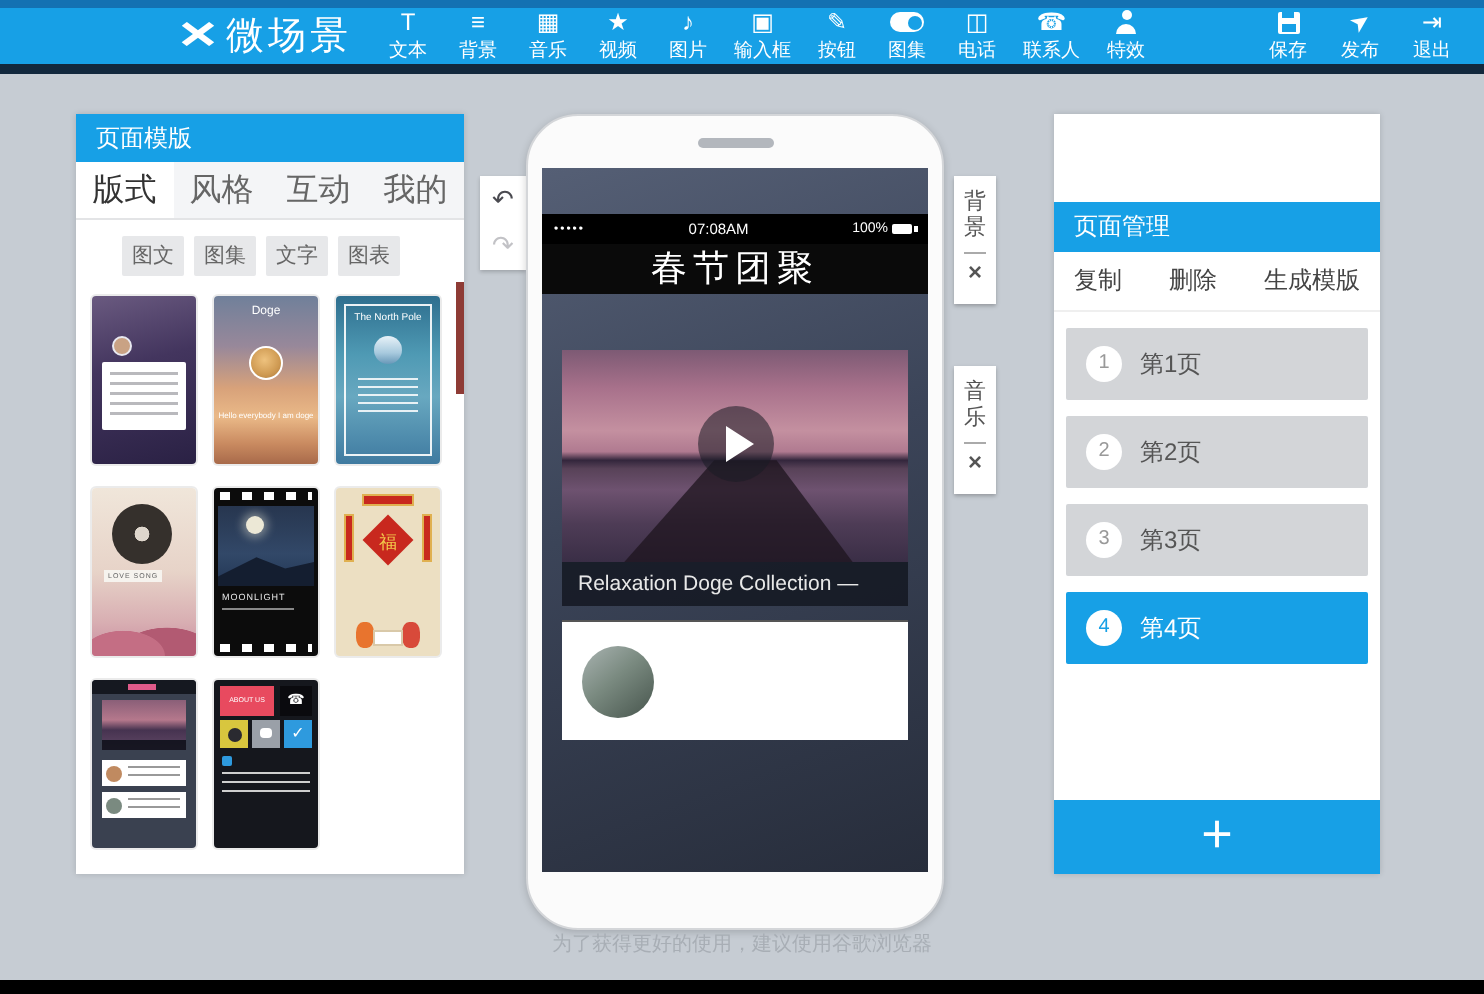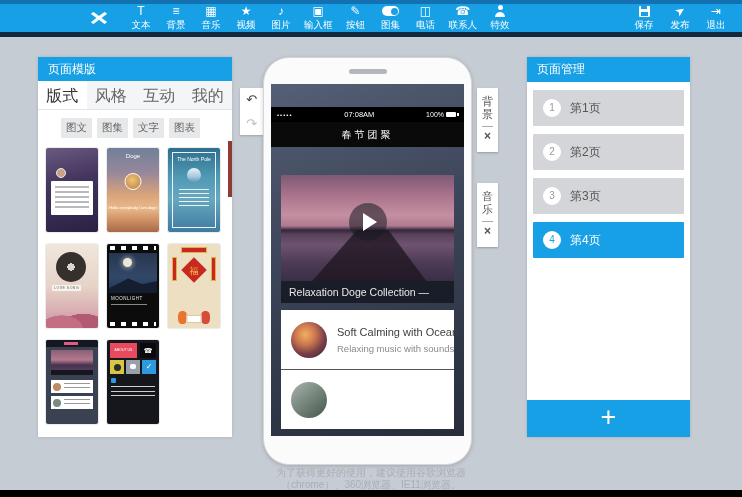--- a/index.html
+++ b/index.html
@@ -133,21 +133,21 @@
          border:1px solid #d4d6d9;border-radius:26px;box-shadow:0 1px 4px rgba(0,0,0,.18);}
   .speaker{width:38px;height:5px;background:#b3b7bd;border-radius:3px;margin:11px auto 0;}
   .screen{position:absolute;left:7px;right:7px;top:26px;bottom:28px;overflow:hidden;
           background:linear-gradient(160deg,#555f75 0%,#3b4458 45%,#272d3b 100%);}
   .statusbar{height:15px;background:#000;color:#fff;display:flex;align-items:center;padding:0 6px;margin-top:23px;}
   .sb-signal{font-size:6px;letter-spacing:1px;}
   .sb-time{flex:1;text-align:center;font-size:7.5px;}
   .sb-batt{display:flex;align-items:center;gap:2px;font-size:7px;}
   .batt-icon{width:10px;height:5px;background:#fff;border-radius:1px;position:relative;margin-right:2px;}
   .batt-icon::after{content:"";position:absolute;right:-2.5px;top:1px;width:1.5px;height:3px;background:#fff;}
-  .ptitle{height:25px;background:#0a0a0a;color:#fff;text-align:center;line-height:25px;font-size:10px;letter-spacing:3px;cursor:pointer;}
+  .ptitle{height:25px;background:#0a0a0a;color:#fff;text-align:center;line-height:25px;font-size:18px;letter-spacing:3px;cursor:pointer;}
   .video{width:173px;margin:28px auto 0;cursor:pointer;}
   .vimg{height:106px;position:relative;overflow:hidden;
      background:linear-gradient(180deg,#7d5a74 0%,#a8718b 18%,#c490a0 38%,#b07a90 48%,#33263c 52%,#584258 56%,#6e5270 66%,#4e3c56 82%,#3a2e46 100%);}
   .vimg::before{content:"";position:absolute;left:0;right:0;bottom:0;height:50%;
      background:rgba(30,20,30,.75);clip-path:polygon(44% 4%,62% 4%,84% 100%,18% 100%);}
   .vplay{position:absolute;left:50%;top:44%;transform:translate(-50%,-50%);width:38px;height:38px;border-radius:50%;background:rgba(25,28,36,.55);}
   .vplay::after{content:"";position:absolute;left:14px;top:10px;border-left:14px solid #fff;border-top:9px solid transparent;border-bottom:9px solid transparent;}
   .vcaption{height:22px;background:rgba(18,22,32,.82);color:#e8e8e8;font-size:10.5px;line-height:22px;padding-left:8px;
      white-space:nowrap;overflow:hidden;}
   .card{width:173px;margin:7px auto 0;background:#fff;}
@@ -162,21 +162,21 @@
   
   .stab{position:absolute;left:477px;width:21px;height:64px;background:#fff;box-shadow:0 1px 2px rgba(0,0,0,.25);
         display:flex;flex-direction:column;align-items:center;padding-top:7px;cursor:pointer;}
   .stab1{top:88px;} .stab2{top:183px;}
   .stab-label{font-size:11px;color:#555;width:12px;line-height:13px;word-break:break-all;text-align:center;}
   .stab-line{width:11px;height:1px;background:#aaa;margin:5px 0 3px;}
   .stab-close{font-size:12px;color:#555;font-weight:bold;line-height:12px;cursor:pointer;}
 
   
   .rpanel{position:absolute;left:527px;top:57px;width:163px;height:380px;background:#fff;box-shadow:0 0 3px rgba(0,0,0,.15);}
-  .rp-header{height:25px;background:#17a0e6;color:#fff;font-size:12px;line-height:25px;padding-left:10px;}
+  .rp-header{height:25px;background:#17a0e6;color:#fff;font-size:12px;line-height:25px;padding-left:10px;margin-top:44px;}
   .rp-actions{height:30px;display:flex;align-items:center;justify-content:space-between;font-size:12px;color:#444;
       border-bottom:1px solid #efefef;padding:0 10px;}
   .rp-action{cursor:pointer;}
   .rp-list{padding:8px 6px 0 6px;}
   .rp-item{height:36px;background:#d3d5d8;border-radius:1px;margin-bottom:8px;display:flex;align-items:center;
       padding:0 10px;gap:9px;font-size:12px;color:#555;cursor:pointer;}
   .rp-item .num{width:18px;height:18px;border-radius:50%;background:#fff;color:#999;font-size:10px;text-align:center;line-height:18px;flex:none;}
   .rp-item.active{background:#17a0e6;color:#fff;}
   .rp-item.active .num{color:#17a0e6;}
   .rp-add{position:absolute;left:0;right:0;bottom:0;height:37px;background:#17a0e6;color:#fff;text-align:center;
@@ -187,20 +187,21 @@
   .blackbar{position:absolute;left:0;bottom:0;width:742px;height:7px;background:#000;}
 </style>
 </head>
 <body>
 
 <div class="stage">
 
   <div class="toolbar">
     <div class="logo">
       <span class="logo-mark">×</span>
+      <span class="logo-text">微场景</span>
     </div>
     <div class="tools">
       <div class="tool">
         <span class="ticon">T</span>
         <span class="tlabel">文本</span>
       </div>
       <div class="tool">
         <span class="ticon">≡</span>
         <span class="tlabel">背景</span>
       </div>
@@ -357,27 +358,20 @@
         </span>
       </div>
       <div class="ptitle">春节团聚</div>
       <div class="video">
         <div class="vimg">
           <div class="vplay"></div>
         </div>
         <div class="vcaption">Relaxation Doge Collection —</div>
       </div>
       <div class="card">
-        <div class="crow">
-          <div class="cavatar av1"></div>
-          <div class="ctexts">
-            <div class="ct">Soft Calming with Ocean</div>
-            <div class="cs">Relaxing music with sounds</div>
-          </div>
-        </div>
         <div class="cdivider"></div>
         <div class="crow">
           <div class="cavatar av2"></div>
         </div>
       </div>
     </div>
   </div>
 
   <div class="stab stab1">
     <span class="stab-label">背景</span>
@@ -385,20 +379,25 @@
     <span class="stab-close">×</span>
   </div>
   <div class="stab stab2">
     <span class="stab-label">音乐</span>
     <span class="stab-line"></span>
     <span class="stab-close">×</span>
   </div>
 
   <div class="rpanel">
     <div class="rp-header">页面管理</div>
+    <div class="rp-actions">
+      <span class="rp-action">复制</span>
+      <span class="rp-action">删除</span>
+      <span class="rp-action">生成模版</span>
+    </div>
     <div class="rp-list">
       <div class="rp-item">
         <span class="num">1</span>
         <span>第1页</span>
       </div>
       <div class="rp-item">
         <span class="num">2</span>
         <span>第2页</span>
       </div>
       <div class="rp-item">
@@ -408,17 +407,16 @@
       <div class="rp-item active">
         <span class="num">4</span>
         <span>第4页</span>
       </div>
     </div>
     <div class="rp-add">+</div>
   </div>
 
   <div class="hint">
     <div>为了获得更好的使用，建议使用谷歌浏览器</div>
-    <div>（chrome）、360浏览器、IE11浏览器。</div>
   </div>
   <div class="blackbar"></div>
 
 </div>
 
 </body></html>

